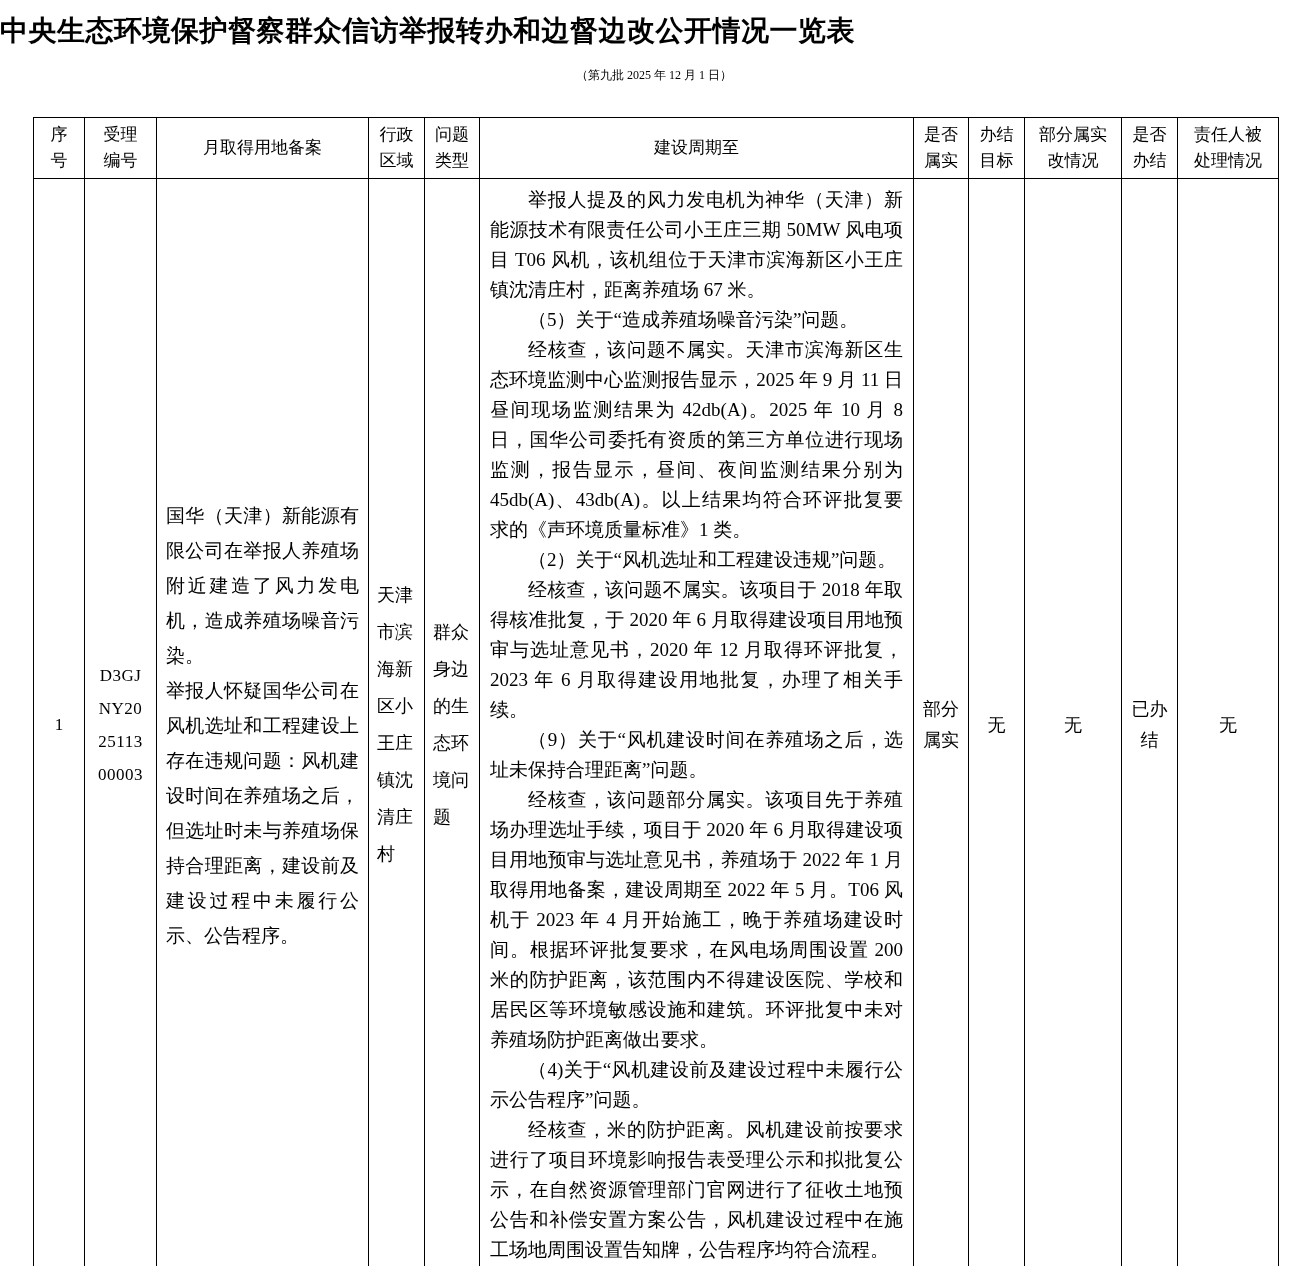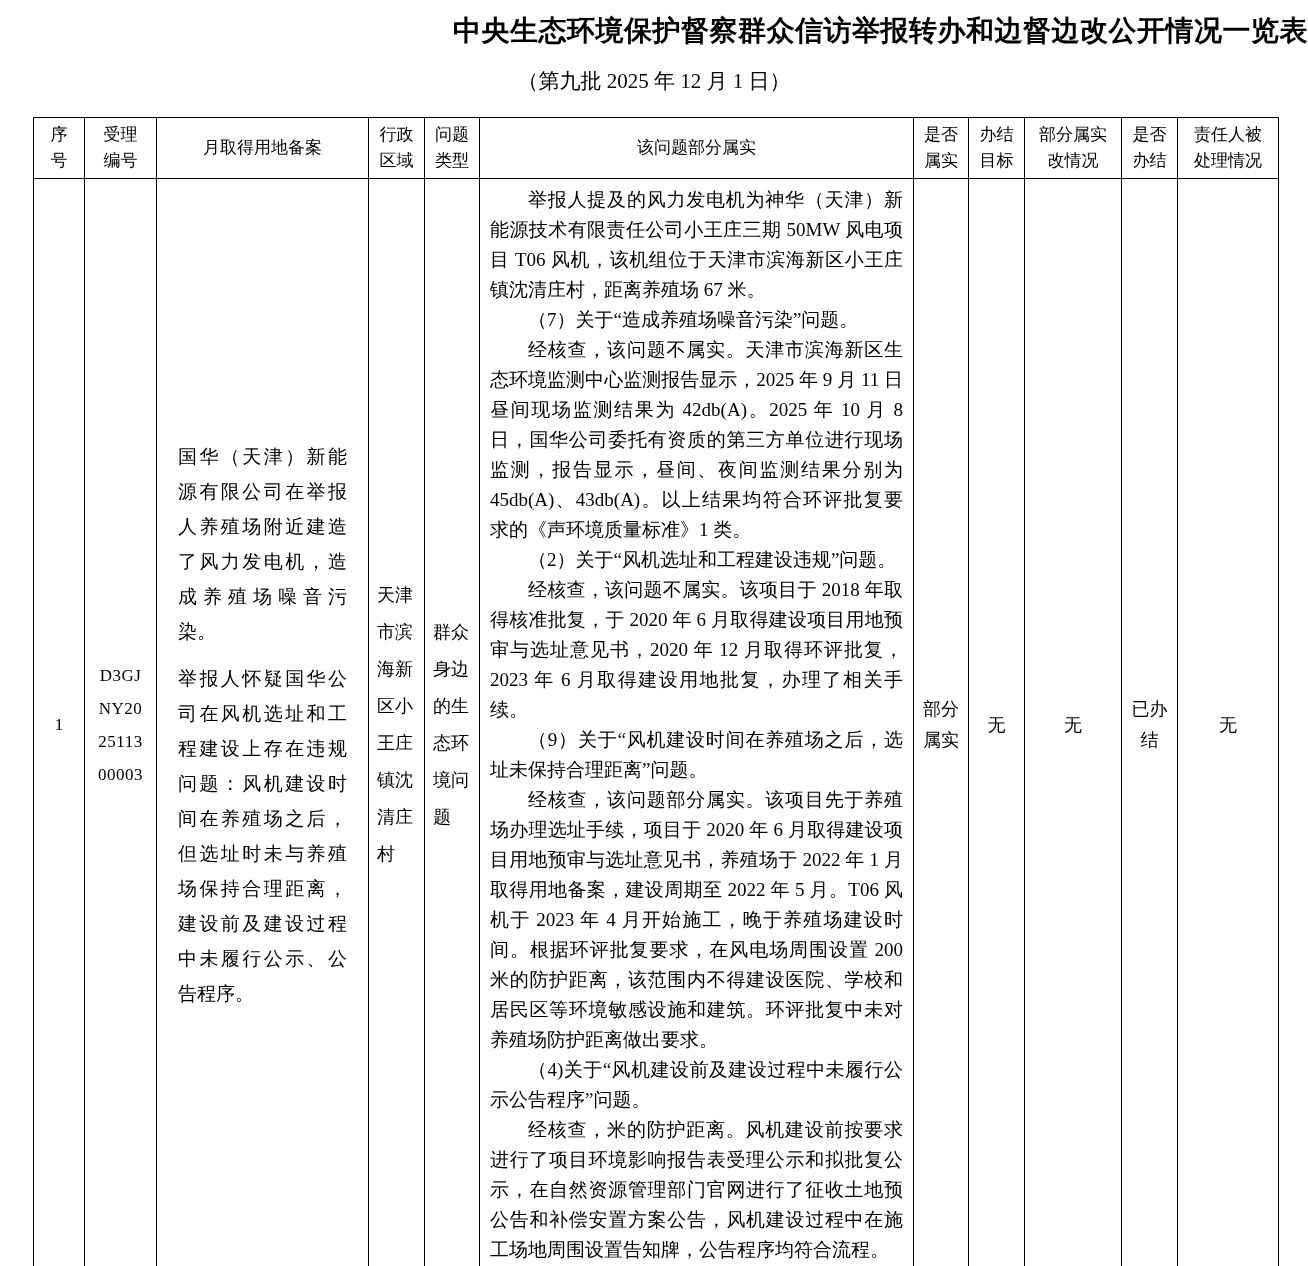--- a/index.html
+++ b/index.html
@@ -12,29 +12,29 @@
   .page {
     position: relative;
     width: 1308px;
     min-height: 1266px;
     background: #ffffff;
     overflow: hidden;
   }
   .doc-title {
     margin: 0;
     padding-top: 12px;
-    text-align: right;
+    text-align: left;
     font-size: 28px;
     font-weight: 700;
     letter-spacing: 0.5px;
   }
   .doc-subtitle {
     margin: 17px 0 0 0;
     text-align: center;
-    font-size: 21px;
+    font-size: 12px;
     font-weight: 400;
   }
   table.report {
     position: absolute;
     top: 117px;
     left: 33px;
     width: 1245px;
     border-collapse: collapse;
     table-layout: fixed;
     background: #ffffff;
@@ -59,21 +59,21 @@
     line-height: 33px;
     white-space: pre-line;
     letter-spacing: 0.5px;
   }
   .cell-problem {
     padding: 0 9px;
     font-size: 19px;
     line-height: 35px;
     text-align: justify;
   }
-  .cell-problem p { margin: 12px; }
+  .cell-problem p { margin: 0; }
   .cell-region, .cell-type {
     padding: 0 8px;
     font-size: 18px;
     line-height: 37px;
     text-align: left;
     word-break: break-all;
   }
   .cell-investigation {
     padding: 6px 10px;
     font-size: 19px;
@@ -115,21 +115,21 @@
       <tr>
         <th>序
 号</th>
         <th>受理
 编号</th>
         <th>月取得用地备案</th>
         <th>行政
 区域</th>
         <th>问题
 类型</th>
-        <th>该问题部分属实</th>
+        <th>建设周期至</th>
         <th>是否
 属实</th>
         <th>办结
 目标</th>
         <th>部分属实
 改情况</th>
         <th>是否
 办结</th>
         <th>责任人被
 处理情况</th>
@@ -143,21 +143,21 @@
 25113
 00003</td>
         <td class="cell-problem">
             <p>国华（天津）新能源有限公司在举报人养殖场附近建造了风力发电机，造成养殖场噪音污染。</p>
             <p>举报人怀疑国华公司在风机选址和工程建设上存在违规问题：风机建设时间在养殖场之后，但选址时未与养殖场保持合理距离，建设前及建设过程中未履行公示、公告程序。</p>
           </td>
         <td class="cell-region">天津市滨海新区小王庄镇沈清庄村</td>
         <td class="cell-type">群众身边的生态环境问题</td>
         <td class="cell-investigation">
             <p>举报人提及的风力发电机为神华（天津）新能源技术有限责任公司小王庄三期 50MW 风电项目 T06 风机，该机组位于天津市滨海新区小王庄镇沈清庄村，距离养殖场 67 米。</p>
-            <p>（7）关于“造成养殖场噪音污染”问题。</p>
+            <p>（5）关于“造成养殖场噪音污染”问题。</p>
             <p>经核查，该问题不属实。天津市滨海新区生态环境监测中心监测报告显示，2025 年 9 月 11 日昼间现场监测结果为 42db(A)。2025 年 10 月 8 日，国华公司委托有资质的第三方单位进行现场监测，报告显示，昼间、夜间监测结果分别为 45db(A)、43db(A)。以上结果均符合环评批复要求的《声环境质量标准》1 类。</p>
             <p>（2）关于“风机选址和工程建设违规”问题。</p>
             <p>经核查，该问题不属实。该项目于 2018 年取得核准批复，于 2020 年 6 月取得建设项目用地预审与选址意见书，2020 年 12 月取得环评批复，2023 年 6 月取得建设用地批复，办理了相关手续。</p>
             <p>（9）关于“风机建设时间在养殖场之后，选址未保持合理距离”问题。</p>
             <p>经核查，该问题部分属实。该项目先于养殖场办理选址手续，项目于 2020 年 6 月取得建设项目用地预审与选址意见书，养殖场于 2022 年 1 月取得用地备案，建设周期至 2022 年 5 月。T06 风机于 2023 年 4 月开始施工，晚于养殖场建设时间。根据环评批复要求，在风电场周围设置 200 米的防护距离，该范围内不得建设医院、学校和居民区等环境敏感设施和建筑。环评批复中未对养殖场防护距离做出要求。</p>
             <p>（4)关于“风机建设前及建设过程中未履行公示公告程序”问题。</p>
             <p>经核查，米的防护距离。风机建设前按要求进行了项目环境影响报告表受理公示和拟批复公示，在自然资源管理部门官网进行了征收土地预公告和补偿安置方案公告，风机建设过程中在施工场地周围设置告知牌，公告程序均符合流程。</p>
           </td>
         <td class="cell-status">部分属实</td>
         <td class="cell-status">无</td>

